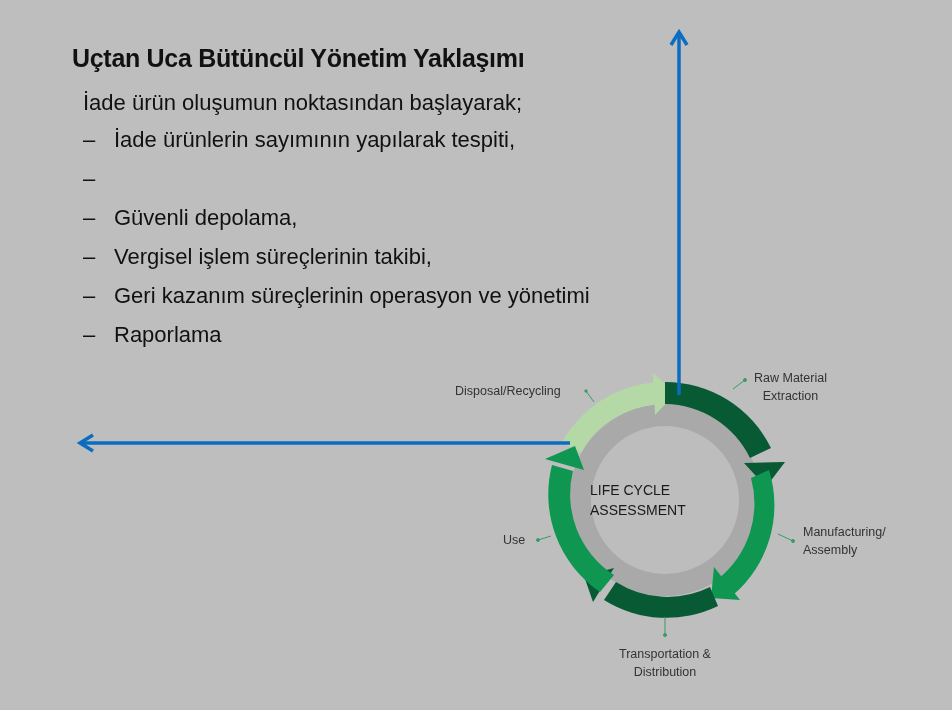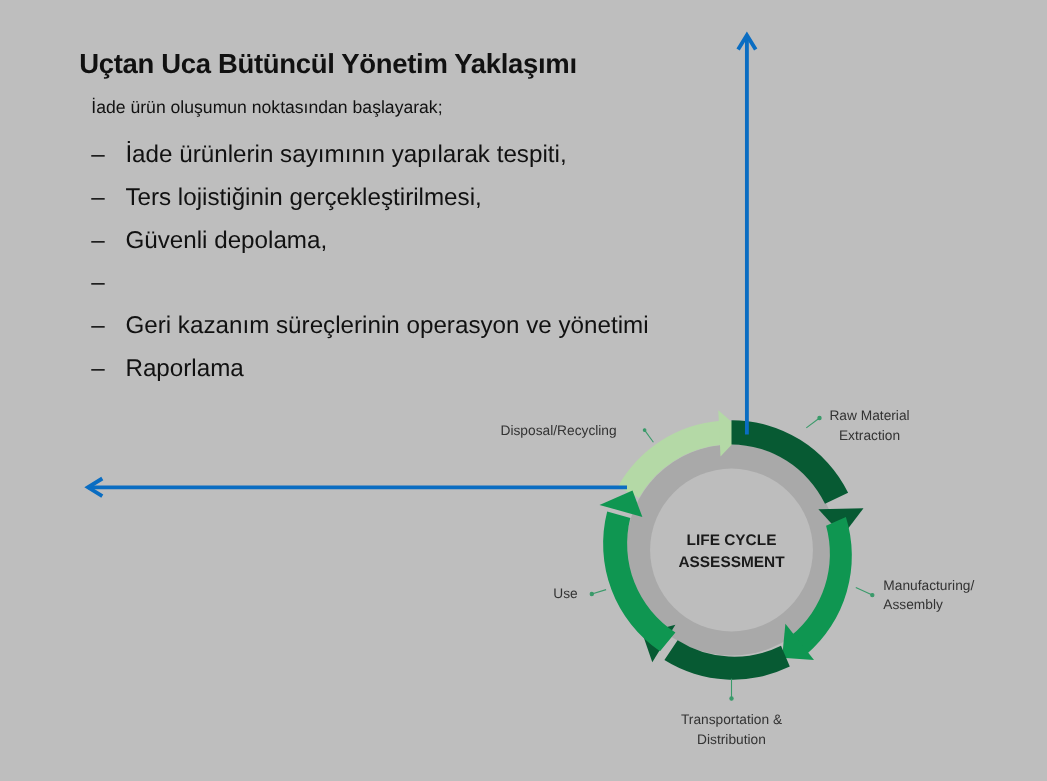--- a/index.html
+++ b/index.html
@@ -1,45 +1,45 @@
 <!DOCTYPE html>
 <html><head>
 <meta charset="utf-8">
 <style>
   html, body { margin:0; padding:0; }
   body { width:952px; height:710px; background:#bebebe; position:relative; overflow:hidden; font-family:"Liberation Sans", sans-serif; }
   .title { position:absolute; left:72px; top:44px; font-size:25px; font-weight:bold; color:#111; letter-spacing:-0.3px; white-space:nowrap; }
-  .intro { position:absolute; left:83px; top:90px; font-size:16px; color:#111; white-space:nowrap; }
+  .intro { position:absolute; left:83px; top:90px; font-size:22px; color:#111; white-space:nowrap; }
   .bullets { position:absolute; left:83px; top:127px; margin:0; padding:0; list-style:none; }
   .bullets li { height:39px; font-size:22px; color:#111; white-space:nowrap; display:flex; }
   .bullets .dash { width:31px; display:inline-block; }
   .diagram { position:absolute; left:0; top:0; width:952px; height:710px; pointer-events:none; }
   .lbl { position:absolute; font-size:12.5px; color:#333; line-height:18px; white-space:nowrap; }
-  .center-lbl { position:absolute; left:590px; top:480px; width:150px; text-align:center; font-size:14px; font-weight:bold; color:#1a1a1a; line-height:20px; }
+  .center-lbl { position:absolute; left:590px; top:480px; width:150px; text-align:left; font-size:14px; font-weight:normal; color:#1a1a1a; line-height:20px; }
 </style>
 </head>
 <body>
 
 <div class="title">Uçtan Uca Bütüncül Yönetim Yaklaşımı</div>
 <div class="intro">İade ürün oluşumun noktasından başlayarak;</div>
 <ul class="bullets">
   <li>
       <span class="dash">–</span>
       <span>İade ürünlerin sayımının yapılarak tespiti,</span>
     </li>
   <li>
       <span class="dash">–</span>
-      <span>Ters lojistiğinin gerçekleştirilmesi,</span>
     </li>
   <li>
       <span class="dash">–</span>
       <span>Güvenli depolama,</span>
     </li>
   <li>
       <span class="dash">–</span>
+      <span>Vergisel işlem süreçlerinin takibi,</span>
     </li>
   <li>
       <span class="dash">–</span>
       <span>Geri kazanım süreçlerinin operasyon ve yönetimi</span>
     </li>
   <li>
       <span class="dash">–</span>
       <span>Raporlama</span>
     </li>
 </ul>

